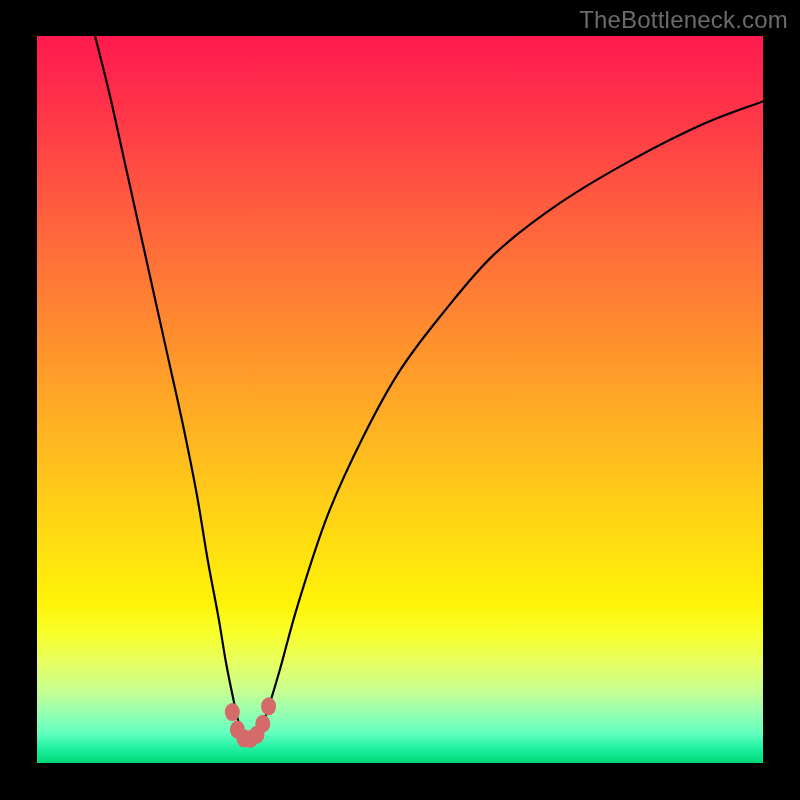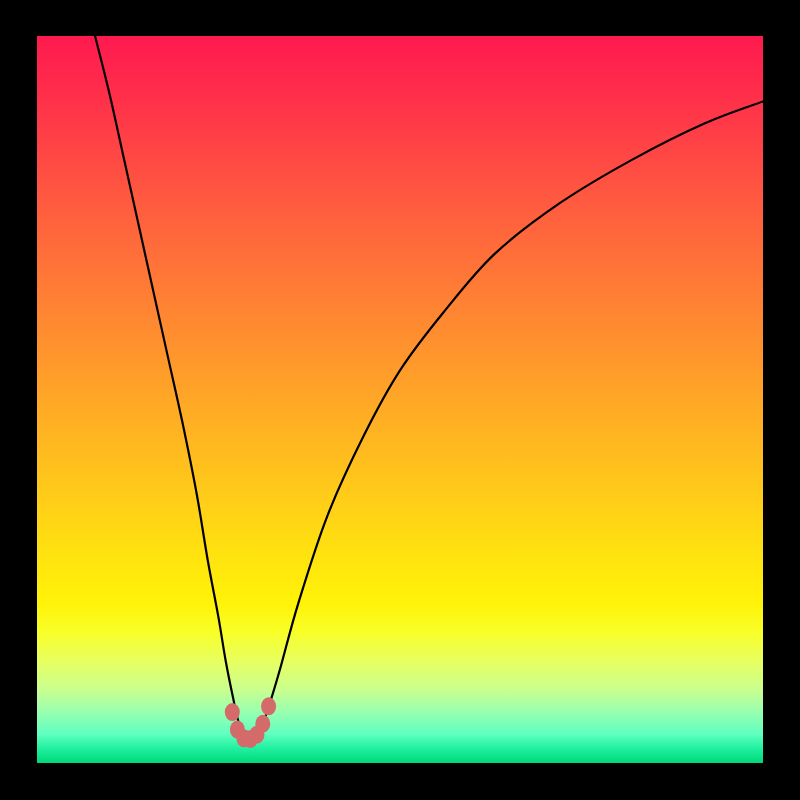--- a/index.html
+++ b/index.html
@@ -75,13 +75,14 @@
           <ellipse cx="195.29" cy="676.11" rx="7.5" ry="9" fill="#d46a6a"></ellipse>
           <ellipse cx="200.38" cy="693.56" rx="7.5" ry="9" fill="#d46a6a"></ellipse>
           <ellipse cx="206.91" cy="702.28" rx="7.5" ry="9" fill="#d46a6a"></ellipse>
           <ellipse cx="213.44" cy="703.01" rx="7.5" ry="9" fill="#d46a6a"></ellipse>
           <ellipse cx="219.98" cy="698.65" rx="7.5" ry="9" fill="#d46a6a"></ellipse>
           <ellipse cx="225.79" cy="687.74" rx="7.5" ry="9" fill="#d46a6a"></ellipse>
           <ellipse cx="231.59" cy="670.29" rx="7.5" ry="9" fill="#d46a6a"></ellipse>
         </g>
     </svg>
   </div>
+  <div class="watermark">TheBottleneck.com</div>
 </div>
 
 </body></html>

